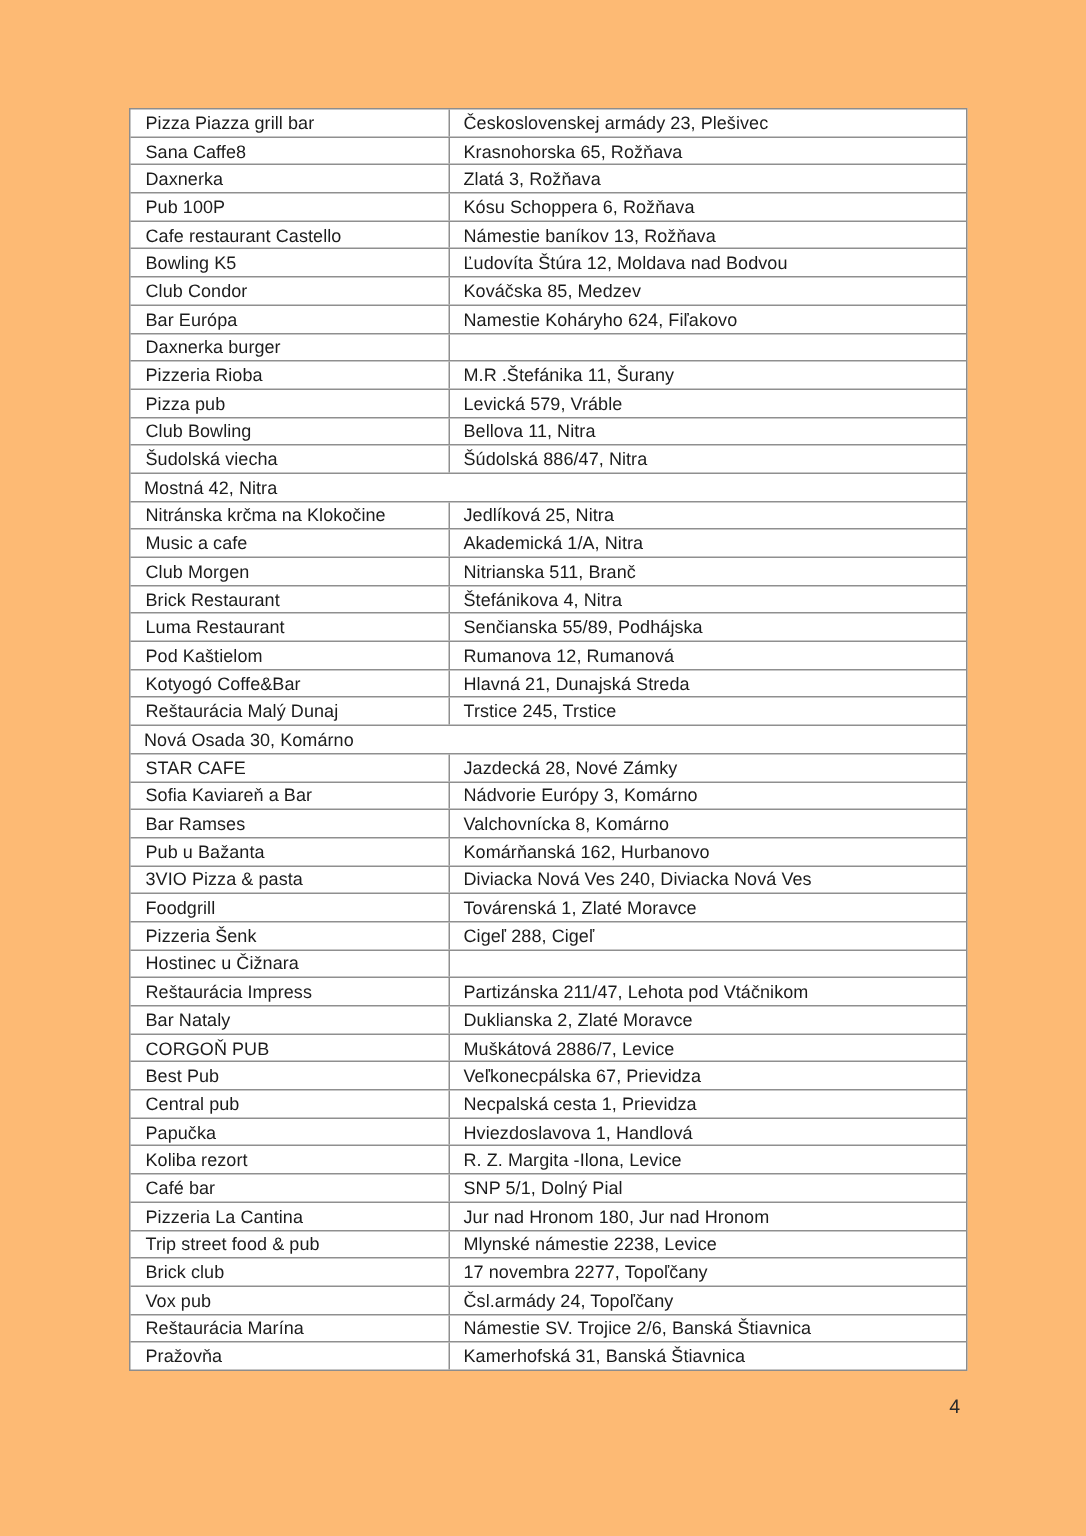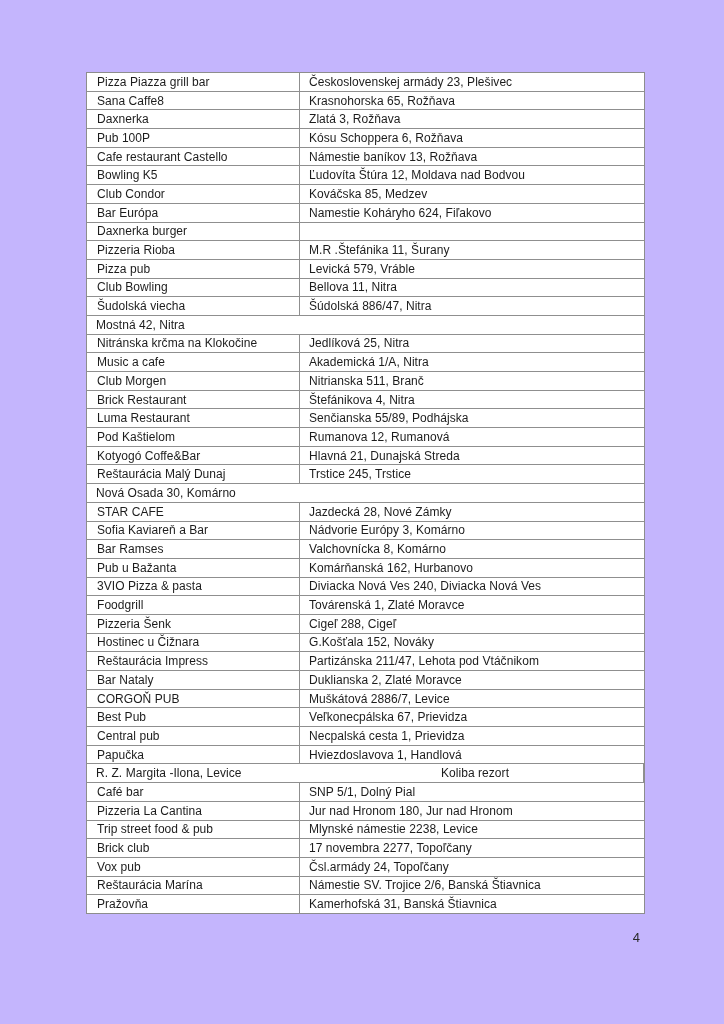--- a/index.html
+++ b/index.html
@@ -4,21 +4,21 @@
 <style>
   html, body {
     margin: 0;
     padding: 0;
     background: #ffffff;
   }
   .page {
     position: relative;
     width: 724px;
     height: 1024px;
-    background: #c4b5fd;
+    background: #fdba74;
     font-family: "Liberation Sans", sans-serif;
     overflow: hidden;
   }
   .venues-table {
     position: absolute;
     left: 86px;
     top: 72px;
     width: 559px;
     height: 842px;
     box-sizing: border-box;
@@ -184,21 +184,20 @@
       <div class="row">
         <div class="cell name">Foodgrill</div>
         <div class="cell addr">Továrenská 1, Zlaté Moravce</div>
       </div>
       <div class="row">
         <div class="cell name">Pizzeria Šenk</div>
         <div class="cell addr">Cigeľ 288, Cigeľ</div>
       </div>
       <div class="row">
         <div class="cell name">Hostinec u Čižnara</div>
-        <div class="cell addr">G.Košťala 152, Nováky</div>
       </div>
       <div class="row">
         <div class="cell name">Reštaurácia Impress</div>
         <div class="cell addr">Partizánska 211/47, Lehota pod Vtáčnikom</div>
       </div>
       <div class="row">
         <div class="cell name">Bar Nataly</div>
         <div class="cell addr">Duklianska 2, Zlaté Moravce</div>
       </div>
       <div class="row">
@@ -211,22 +210,22 @@
       </div>
       <div class="row">
         <div class="cell name">Central pub</div>
         <div class="cell addr">Necpalská cesta 1, Prievidza</div>
       </div>
       <div class="row">
         <div class="cell name">Papučka</div>
         <div class="cell addr">Hviezdoslavova 1, Handlová</div>
       </div>
       <div class="row">
+        <div class="cell name">Koliba rezort</div>
         <div class="cell addr">R. Z. Margita -Ilona, Levice</div>
-        <div class="cell name">Koliba rezort</div>
       </div>
       <div class="row">
         <div class="cell name">Café bar</div>
         <div class="cell addr">SNP 5/1, Dolný Pial</div>
       </div>
       <div class="row">
         <div class="cell name">Pizzeria La Cantina</div>
         <div class="cell addr">Jur nad Hronom 180, Jur nad Hronom</div>
       </div>
       <div class="row">

